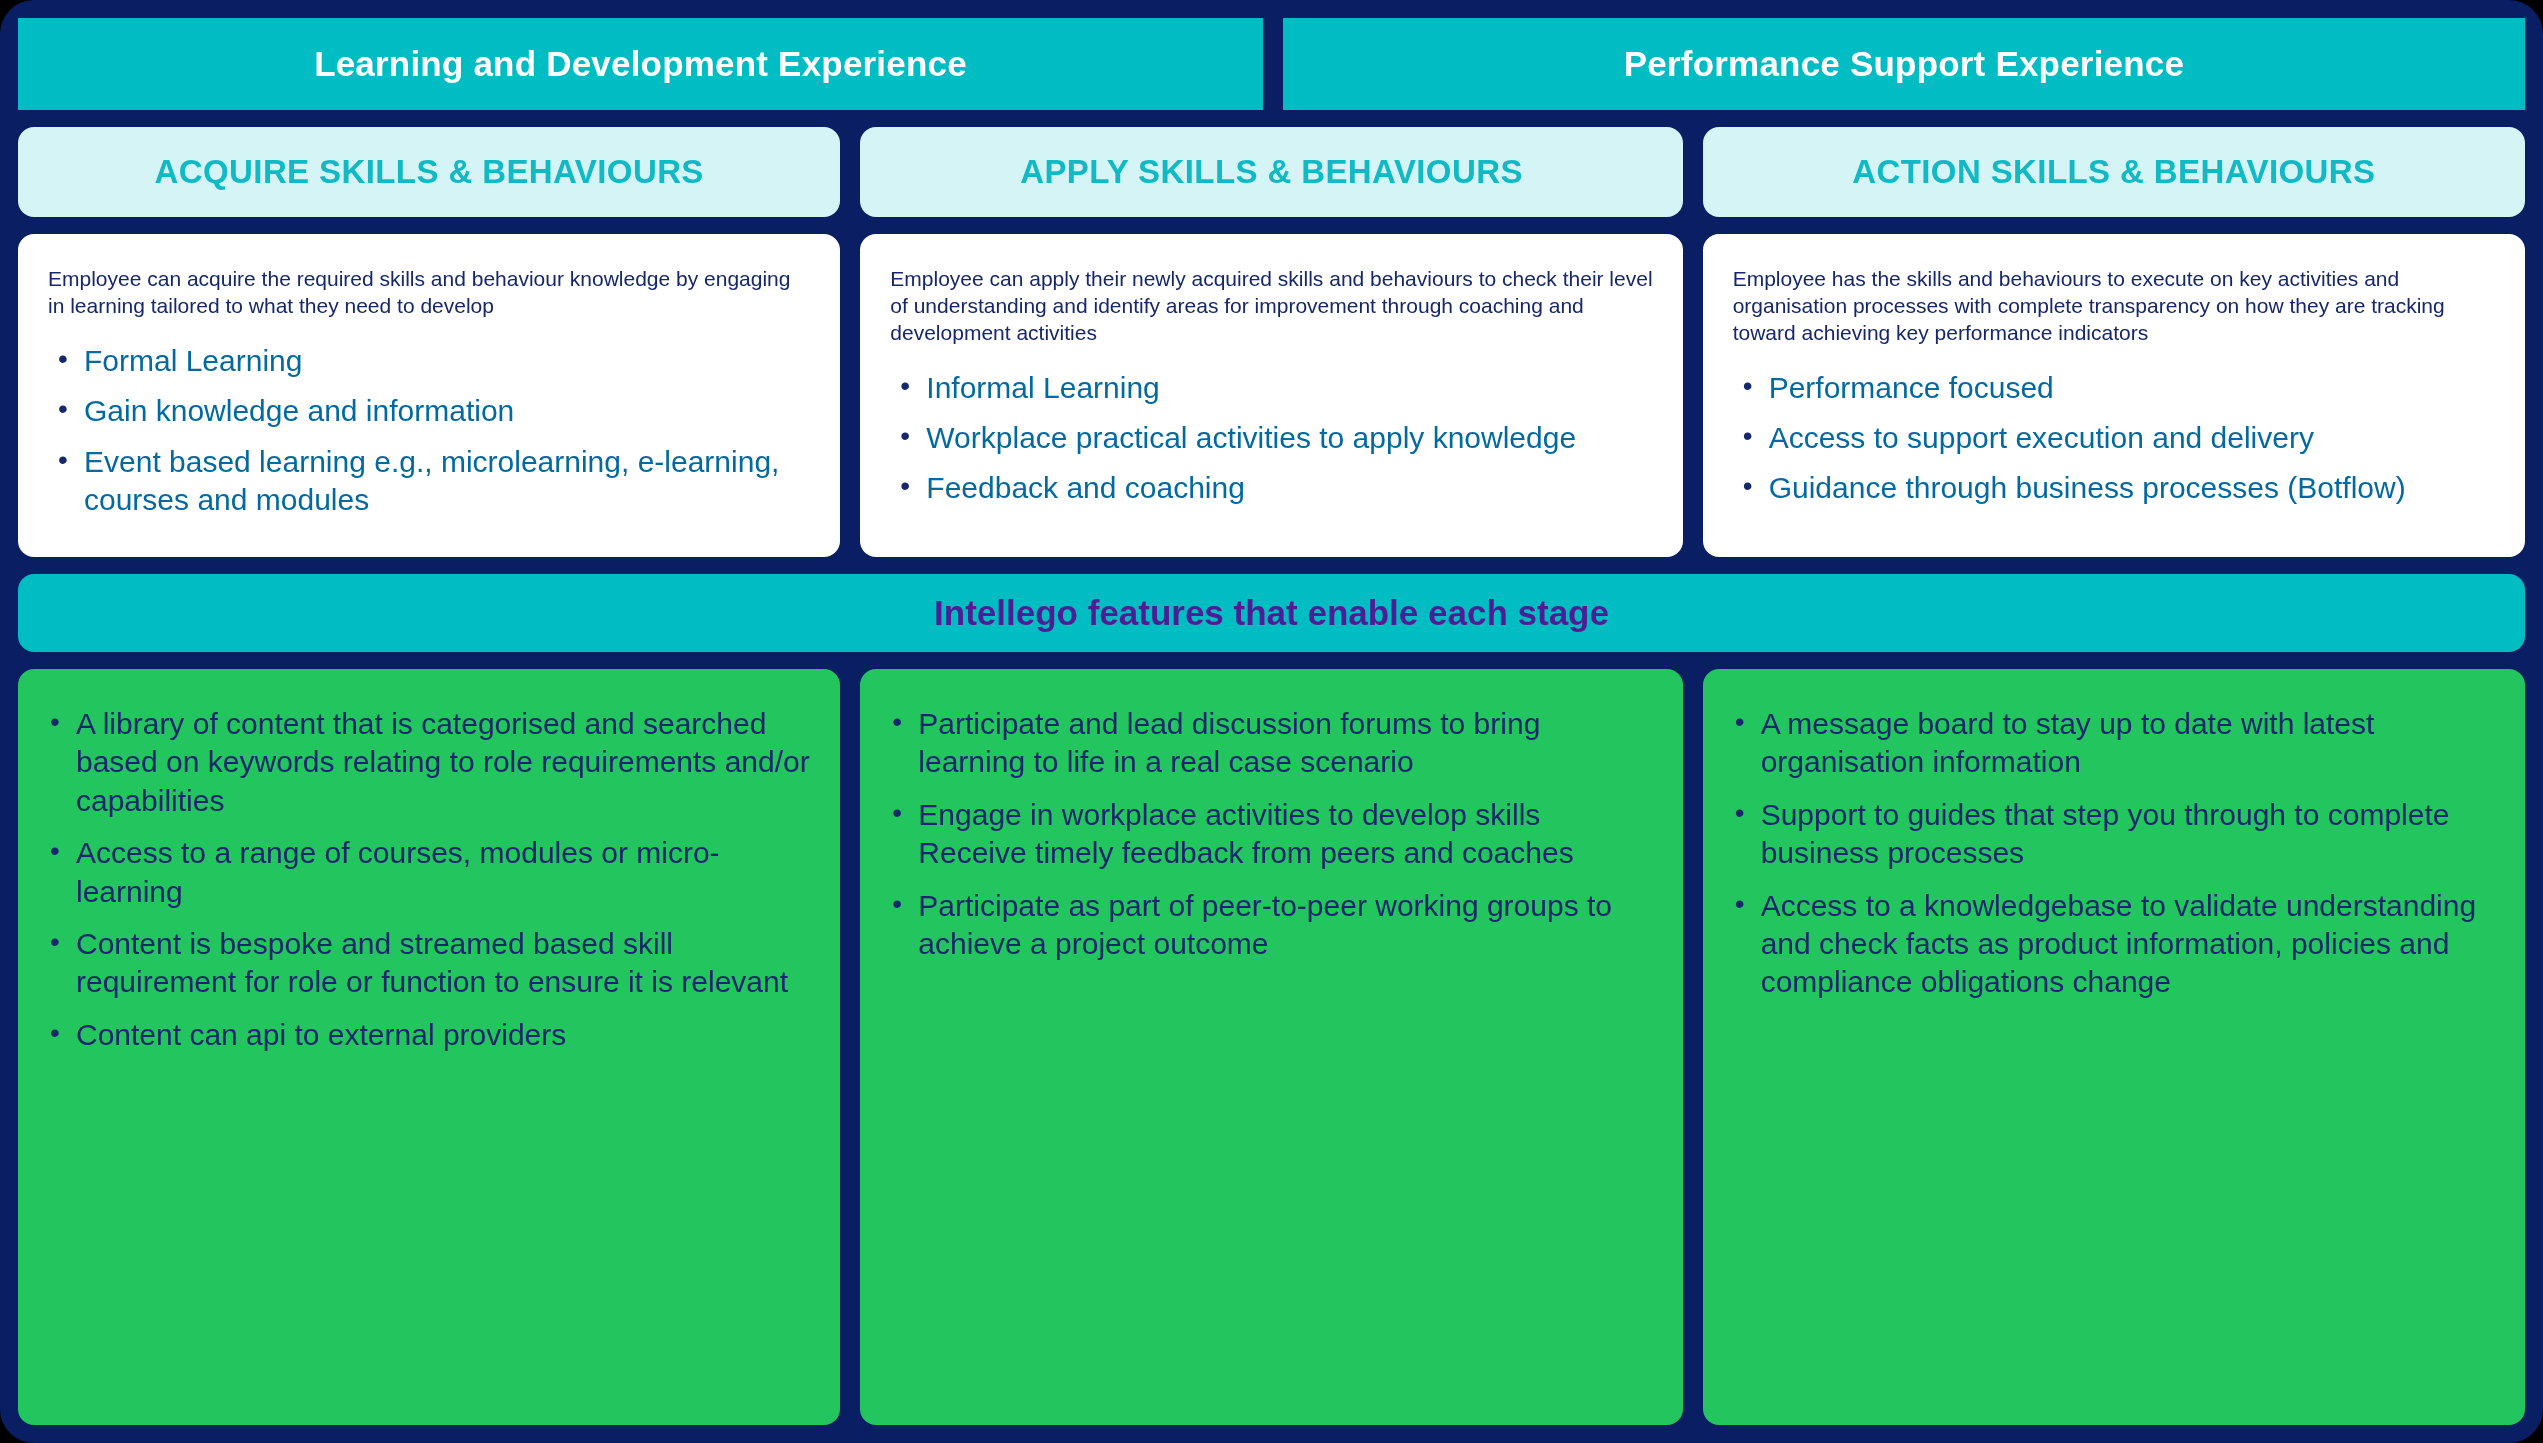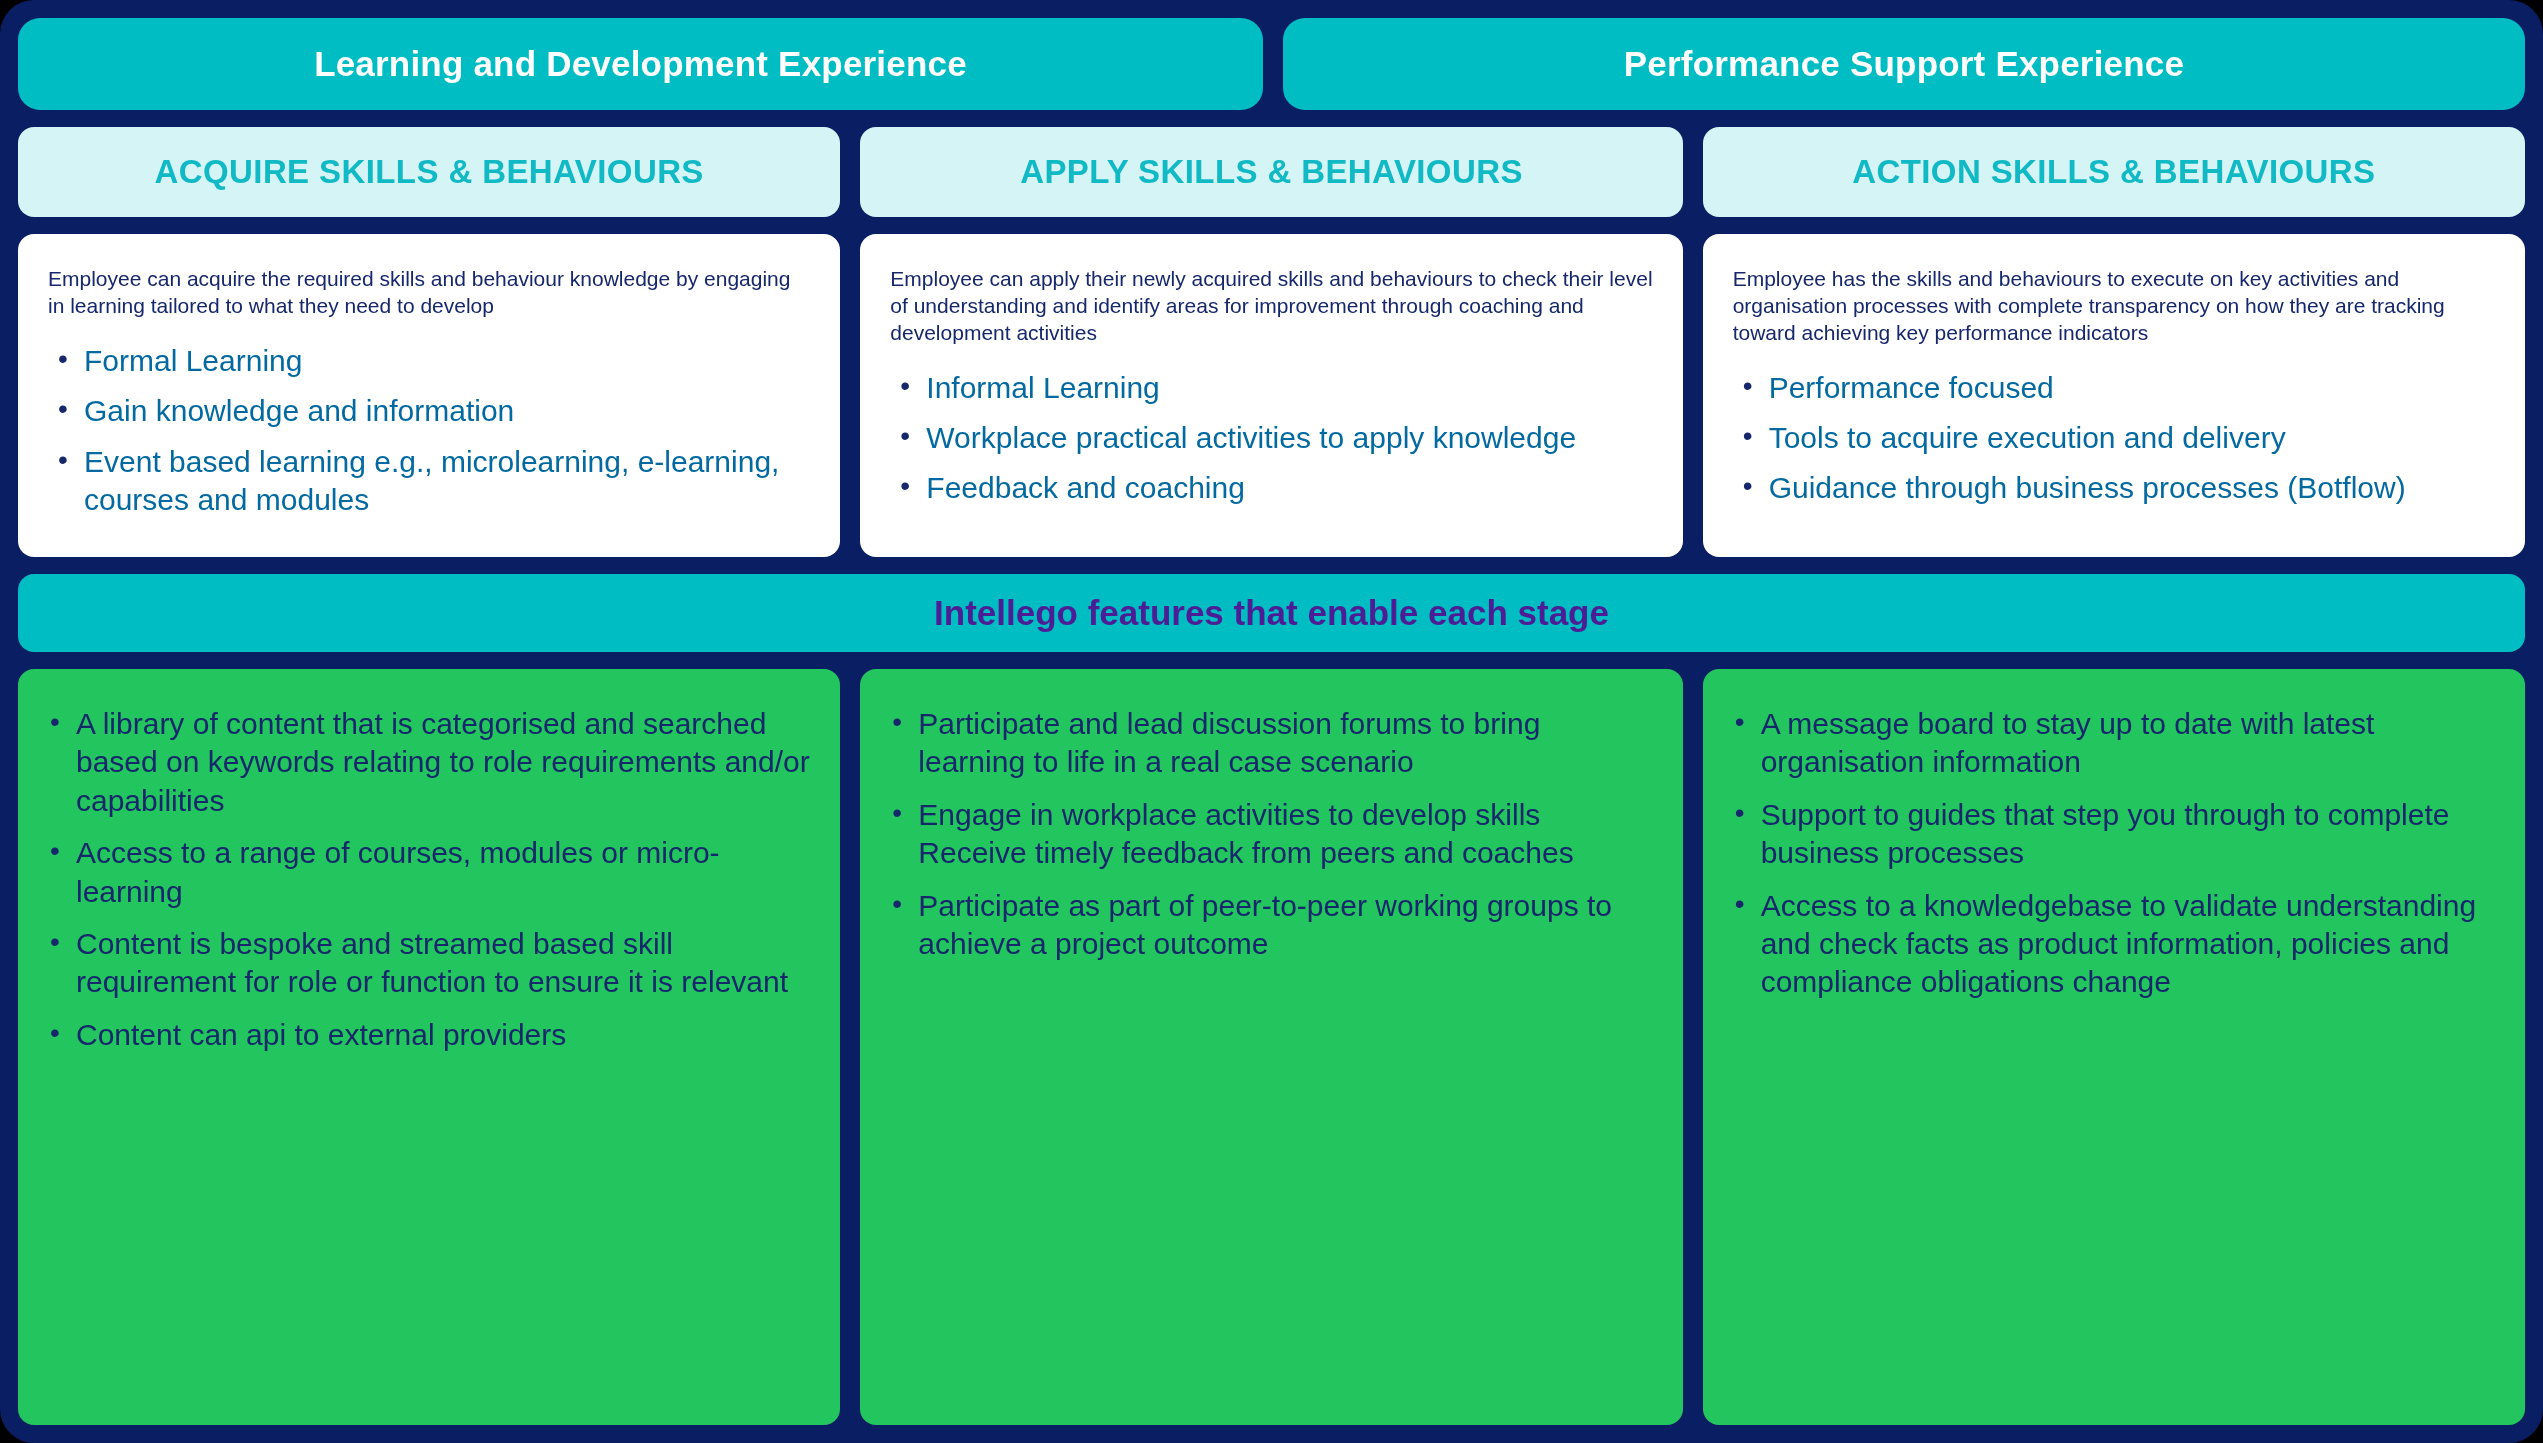--- a/index.html
+++ b/index.html
@@ -27,21 +27,21 @@
 
   
   .experience-row {
     display: flex;
     gap: 20px;
     height: 92px;
     flex: 0 0 auto;
   }
   .experience-banner {
     background: #00BCC3;
-    border-radius: 22px;
+    border-radius: 0;
     display: flex;
     align-items: center;
     justify-content: center;
     color: #FFFFFF;
     font-size: 35px;
     font-weight: bold;
     letter-spacing: 0.2px;
   }
   .exp-ld { flex: 0 0 1245px; }
   .exp-ps { flex: 1 1 auto; }
@@ -196,21 +196,21 @@
         <li>Informal Learning</li>
         <li>Workplace practical activities to apply knowledge</li>
         <li>Feedback and coaching</li>
       </ul>
     </div>
 
     <div class="desc-card">
       <p class="lead">Employee has the skills and behaviours to execute on key activities and organisation processes with complete transparency on how they are tracking toward achieving key performance indicators</p>
       <ul>
         <li>Performance focused</li>
-        <li>Tools to acquire execution and delivery</li>
+        <li>Access to support execution and delivery</li>
         <li>Guidance through business processes (Botflow)</li>
       </ul>
     </div>
 
   </div>
 
   <div class="feature-banner">Intellego features that enable each stage</div>
 
   <div class="features-row">
 

